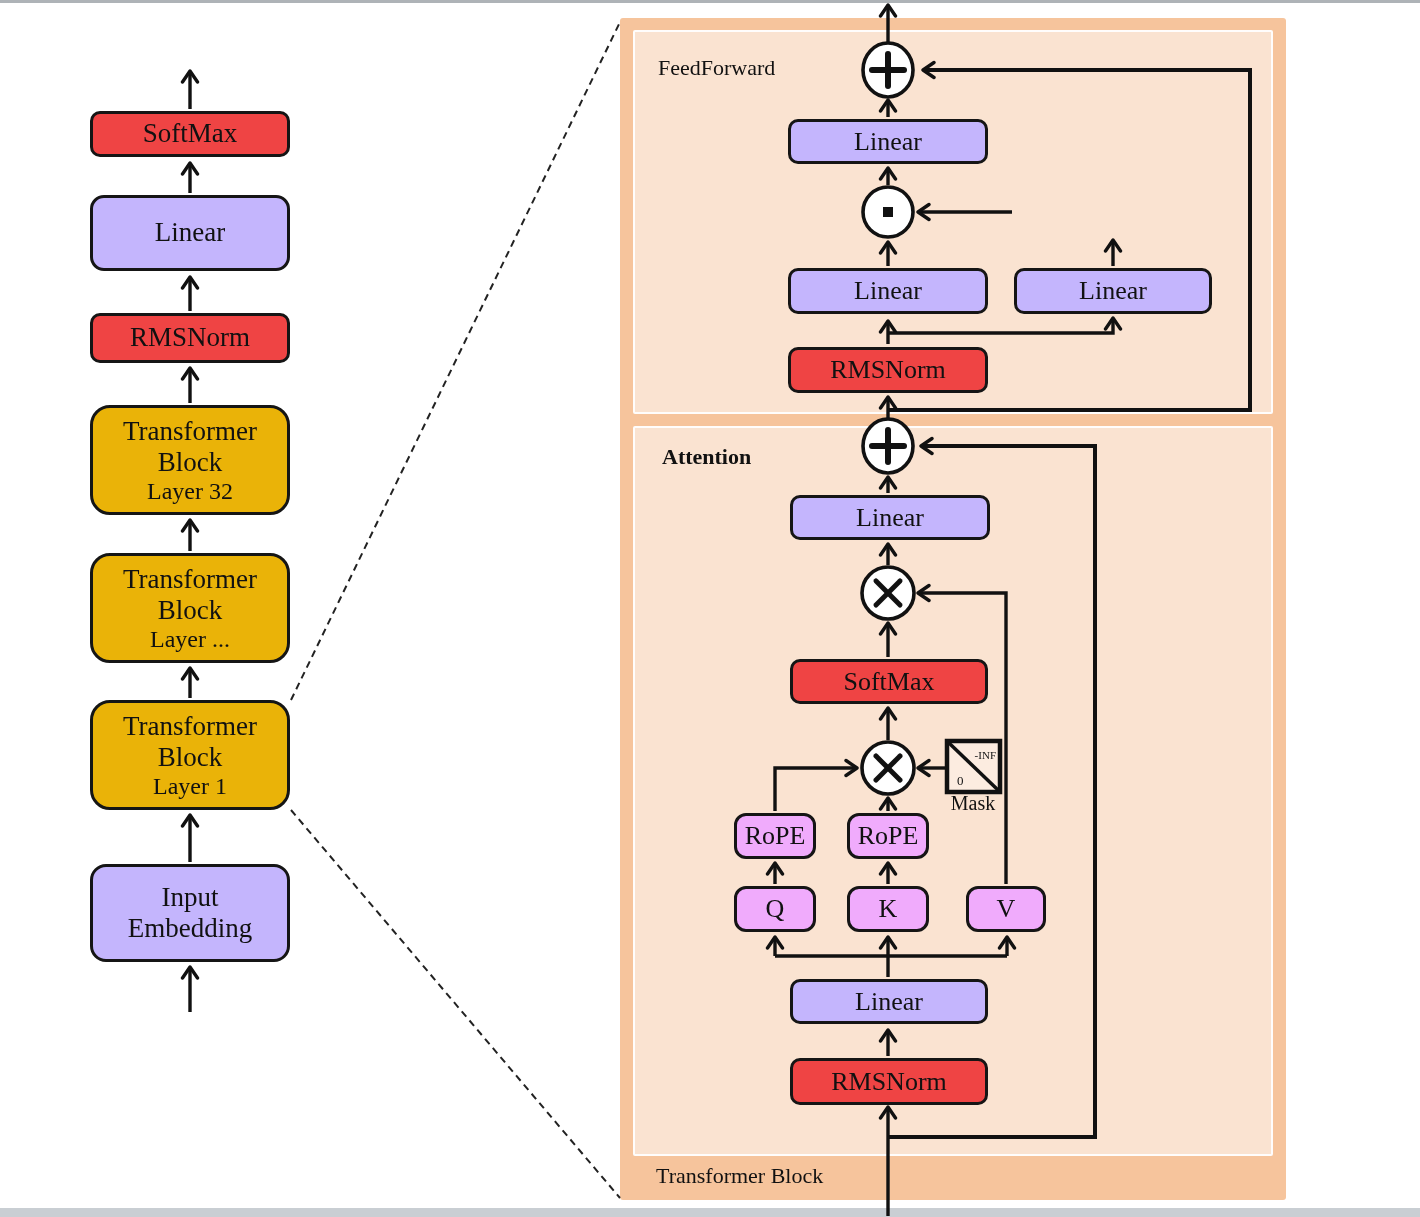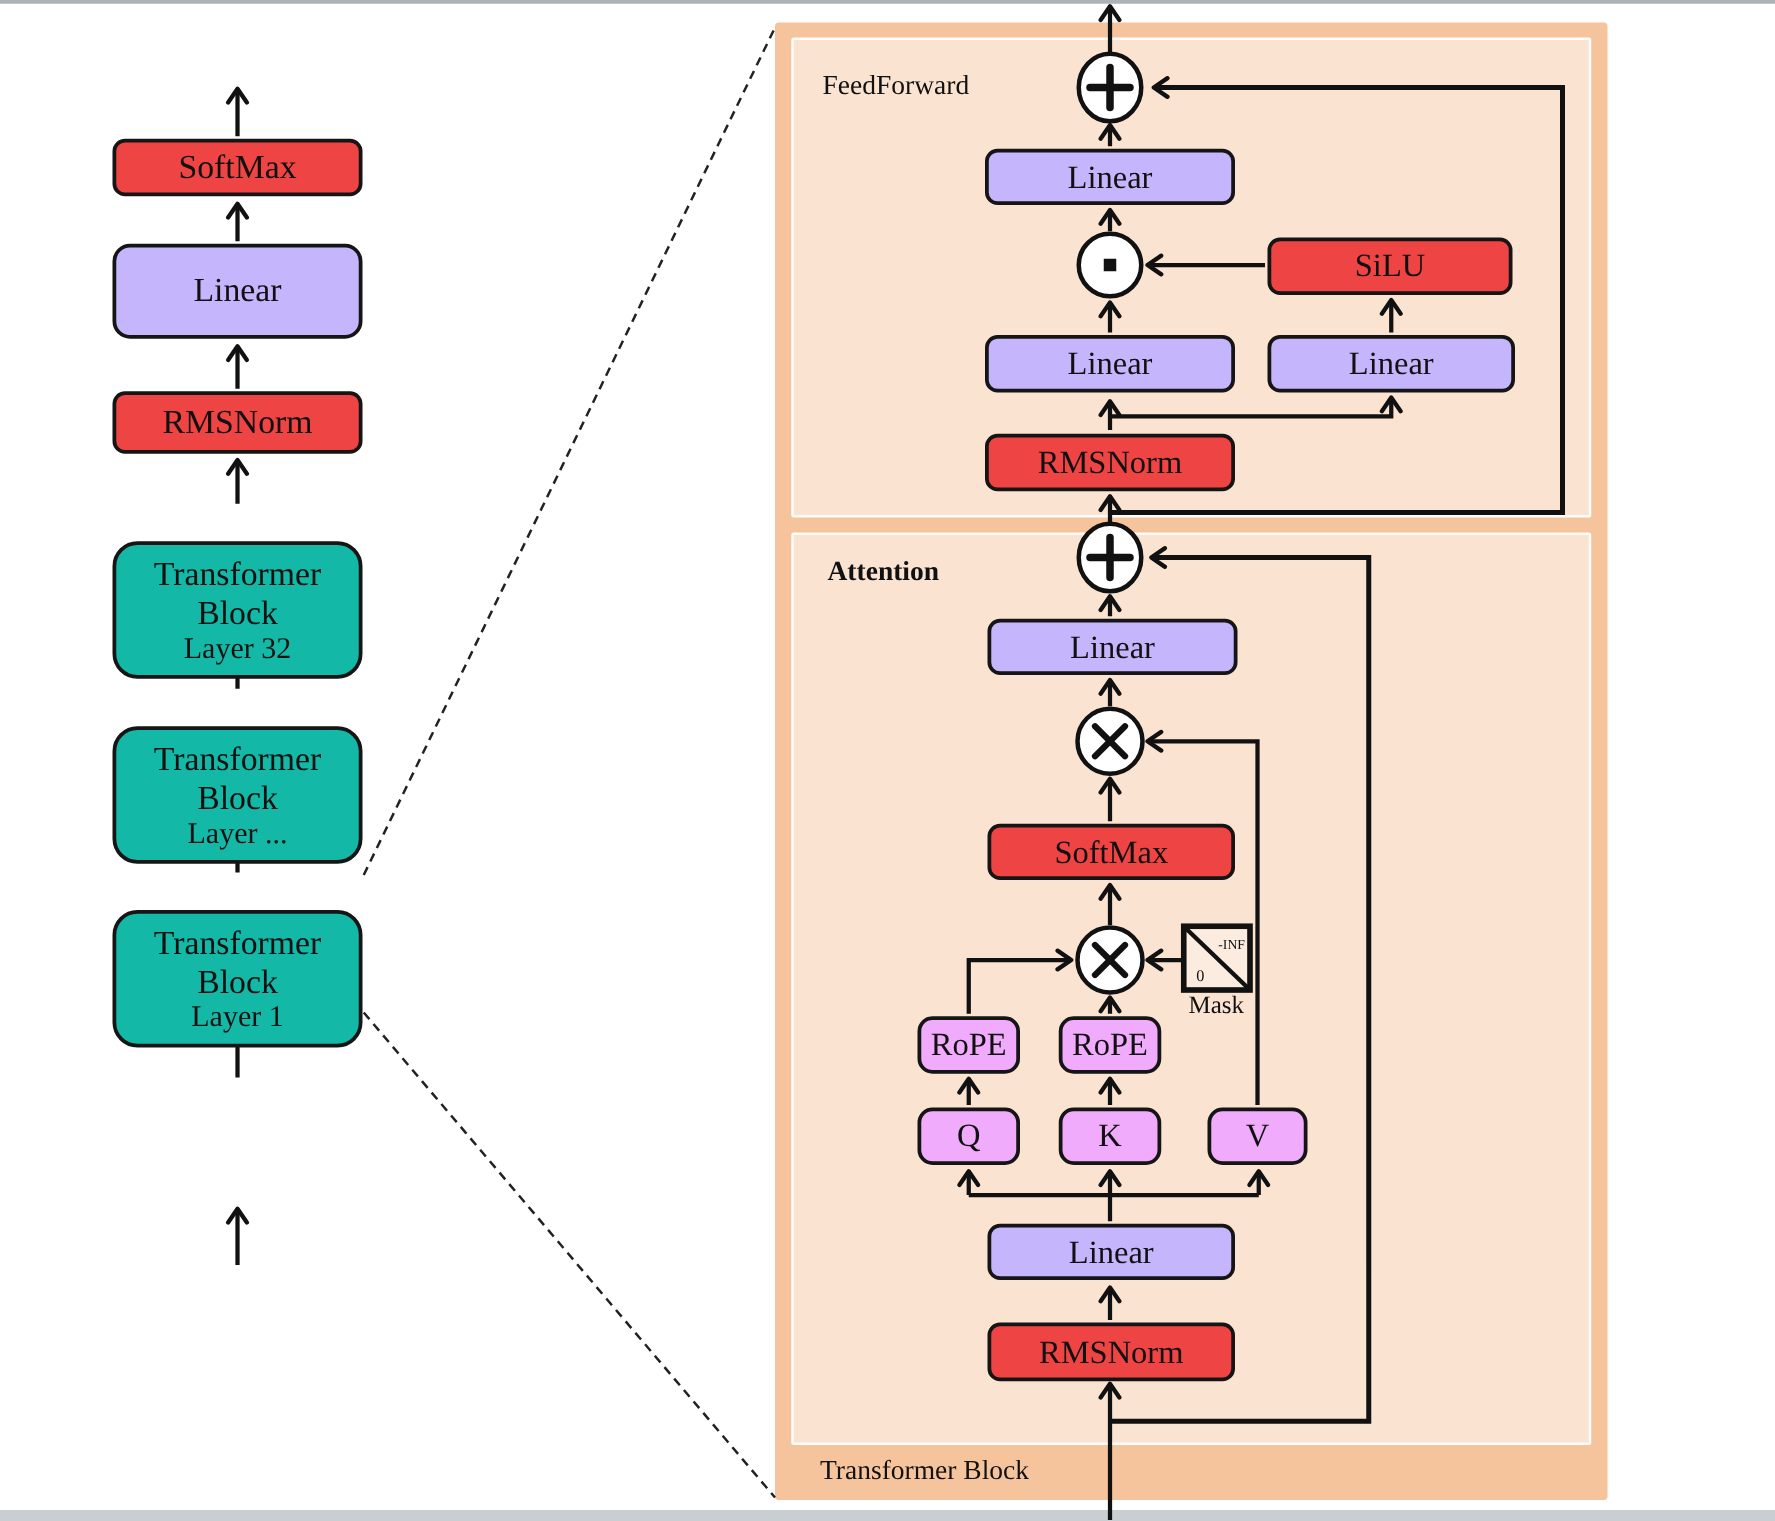--- a/index.html
+++ b/index.html
@@ -11,21 +11,21 @@
   .panel{position:absolute;box-sizing:border-box;}
   .panel.outer{background:#f6c49c;border-radius:3px;}
   .panel.inner{background:#fae3d1;border:2px solid rgba(255,255,255,.92);border-radius:2px;}
   .wires{position:absolute;left:0;top:0;z-index:3;}
   .box{position:absolute;box-sizing:border-box;border:3px solid #151515;display:flex;
        flex-direction:column;align-items:center;justify-content:center;z-index:4;
        line-height:1.15;text-align:center;}
   .blue{background:#c4b5fd;}
   .blue-sm{background:#f0abfc;}
   .green{background:#ef4444;}
-  .orange{background:#14b8a6;margin-top:28px;}
+  .orange{background:#eab308;}
   .f27{font-size:27px;}
   .f26{font-size:26px;}
   .sub{font-size:24px;line-height:1.1;}
   .lbl{position:absolute;z-index:4;font-size:22px;white-space:nowrap;}
 </style>
 </head>
 <body>
 
 <div class="stage">
 
@@ -154,28 +154,29 @@
     <span>Transformer</span>
     <span>Block</span>
     <span class="sub">Layer ...</span>
   </div>
   <div class="box orange f27" style="left:90px;top:700px;width:200px;height:110px;border-radius:20px;">
     <span>Transformer</span>
     <span>Block</span>
     <span class="sub">Layer 1</span>
   </div>
 
+  <div class="box blue f27" style="left:90px;top:864px;width:200px;height:98px;border-radius:16px;">
+    <span>Input</span>
+    <span>Embedding</span>
+  </div>
 
   <div class="lbl" style="left:658px;top:55px;">FeedForward</div>
 
   <div class="box blue f26" style="left:788px;top:119px;width:200px;height:45px;border-radius:10px;">
     <span>Linear</span>
-  </div>
-  <div class="box green f26" style="left:1014px;top:190px;width:196px;height:46px;border-radius:10px;">
-    <span>SiLU</span>
   </div>
   <div class="box blue f26" style="left:788px;top:268px;width:200px;height:46px;border-radius:10px;">
     <span>Linear</span>
   </div>
   <div class="box blue f26" style="left:1014px;top:268px;width:198px;height:46px;border-radius:10px;">
     <span>Linear</span>
   </div>
   <div class="box green f26" style="left:788px;top:347px;width:200px;height:46px;border-radius:10px;">
     <span>RMSNorm</span>
   </div>

